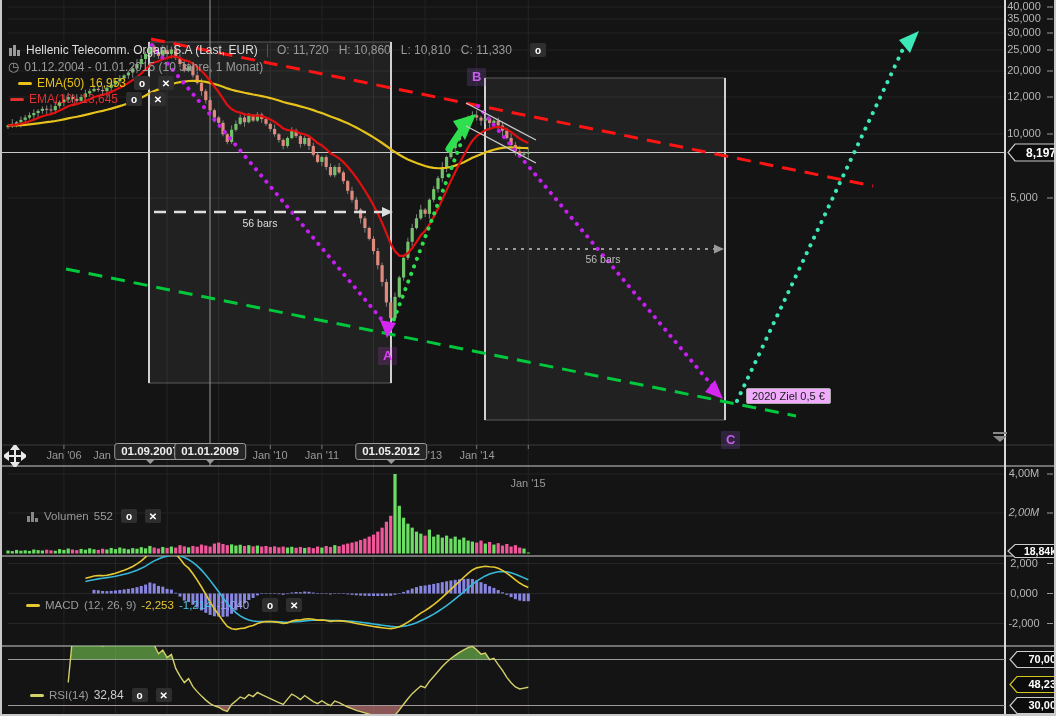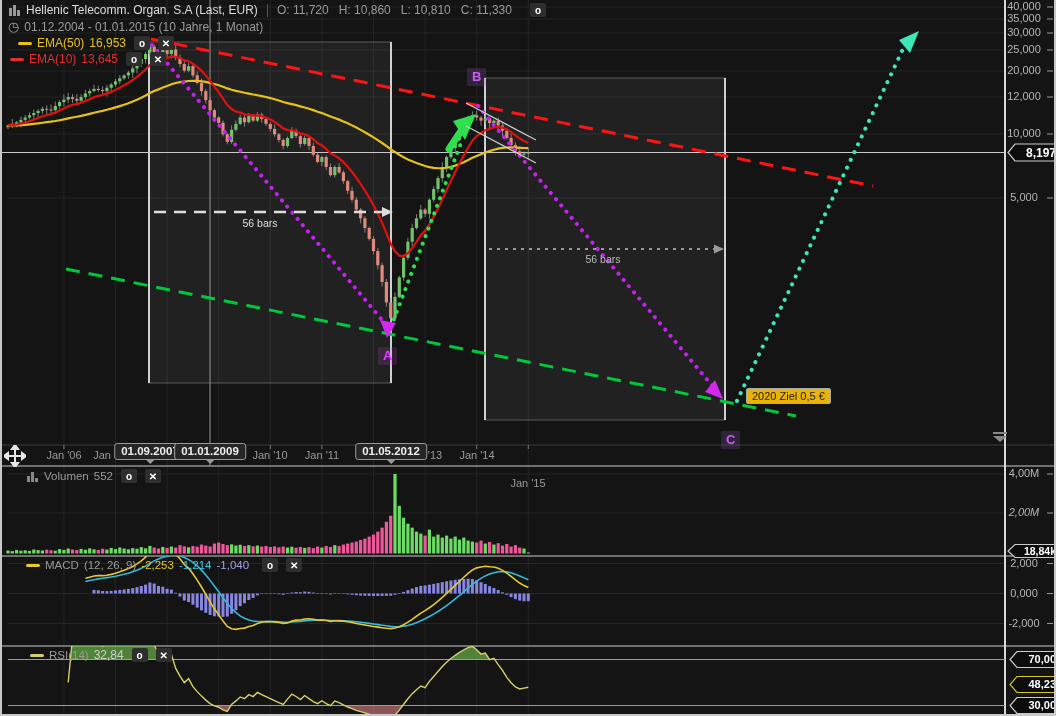--- a/index.html
+++ b/index.html
@@ -1,38 +1,38 @@
 <!DOCTYPE html>
 <html><head>
 <meta charset="utf-8">
 <style>
   html,body{margin:0;padding:0;background:#000;}
   #app{position:relative;width:1056px;height:716px;background:#141414;overflow:hidden;
        font-family:"Liberation Sans",sans-serif;color:#ccc;
        border-left:2px solid #c9c9c9;border-right:2px solid #c9c9c9;border-bottom:2px solid #c9c9c9;box-sizing:border-box;}
   svg.layer{position:absolute;left:0;top:0;}
   .hud{position:absolute;white-space:nowrap;}
-  .row{display:flex;align-items:center;gap:5px;font-size:12px;}
+  .row{display:flex;align-items:center;gap:5px;font-size:12px;margin-top:40px;}
   .sym{color:#ddd;}
   .dim{color:#9a9a9a;}
   .vdiv{width:1px;height:13px;background:#555;margin:0 4px;}
   .btn{display:inline-flex;align-items:center;justify-content:center;width:16px;height:14px;
        background:#2e2e2e;border-radius:2px;color:#fff;font-size:10px;font-weight:bold;margin-left:3px;cursor:pointer;}
   .swatch{display:inline-block;width:14px;height:3px;border-radius:2px;}
   .y50{color:#e6c21a;} .r10{color:#e03030;}
   .tick-label{position:absolute;width:40px;text-align:center;font-size:11px;color:#b5b5b5;}
   .x-label{position:absolute;font-size:11px;color:#9a9a9a;transform:translateX(-50%);top:449px;}
   .callout{position:absolute;top:443px;transform:translateX(-50%);background:#262626;border:1px solid #999;
            border-radius:3px;color:#eee;font-size:11.5px;font-weight:bold;padding:0px 6px;line-height:15px;cursor:pointer;}
   .callout:after{content:"";position:absolute;left:50%;bottom:-5px;margin-left:-5px;
            border-left:5px solid transparent;border-right:5px solid transparent;border-top:5px solid #999;}
   .wave-label{position:absolute;font-size:13px;font-weight:bold;color:#c95df0;
            background:rgba(140,90,200,0.22);padding:0px 5px;line-height:18px;cursor:pointer;}
   .bars-label{position:absolute;font-size:10.5px;color:#ddd;transform:translateX(-50%);}
-  .target{position:absolute;background:#eab308;color:#1a1a1a;border:1px solid #aaa;border-radius:2px;
+  .target{position:absolute;background:#f0abfc;color:#1a1a1a;border:1px solid #aaa;border-radius:2px;
            font-size:11px;padding:0px 5px;line-height:14px;cursor:pointer;}
   .ph .dim{font-size:11.5px;}
 </style>
 </head>
 <body>
 
 <div id="app">
   <svg id="chart" class="layer" width="1056" height="716">
       <defs>
         <clipPath id="mainC">

